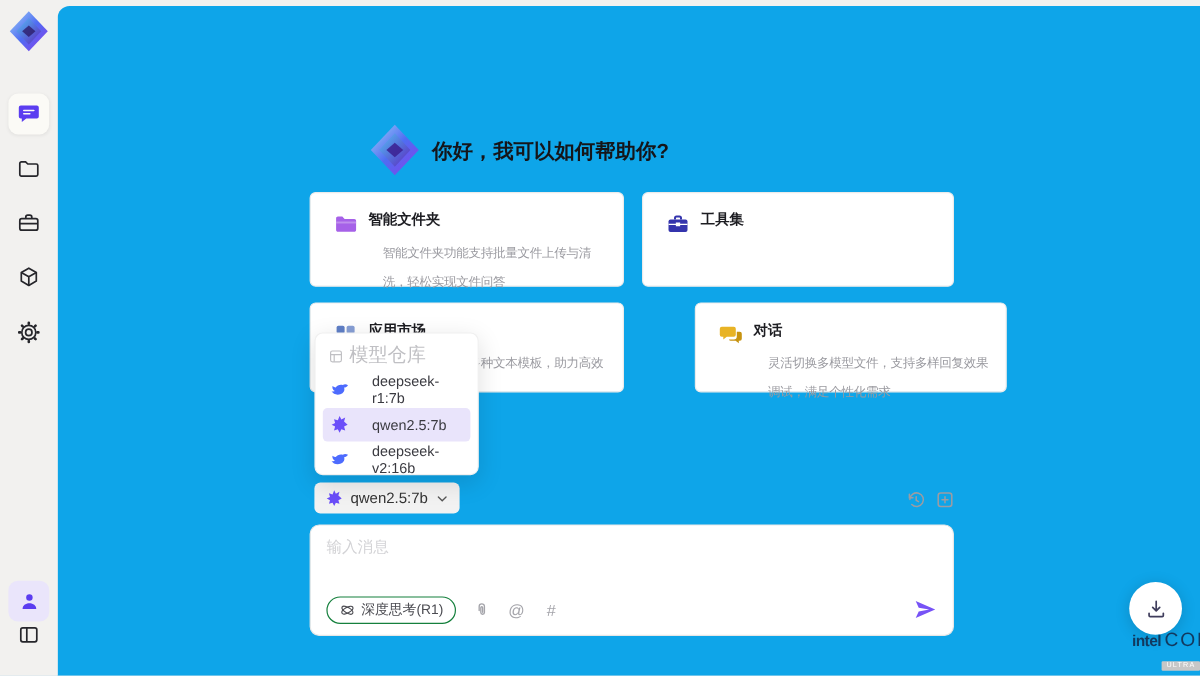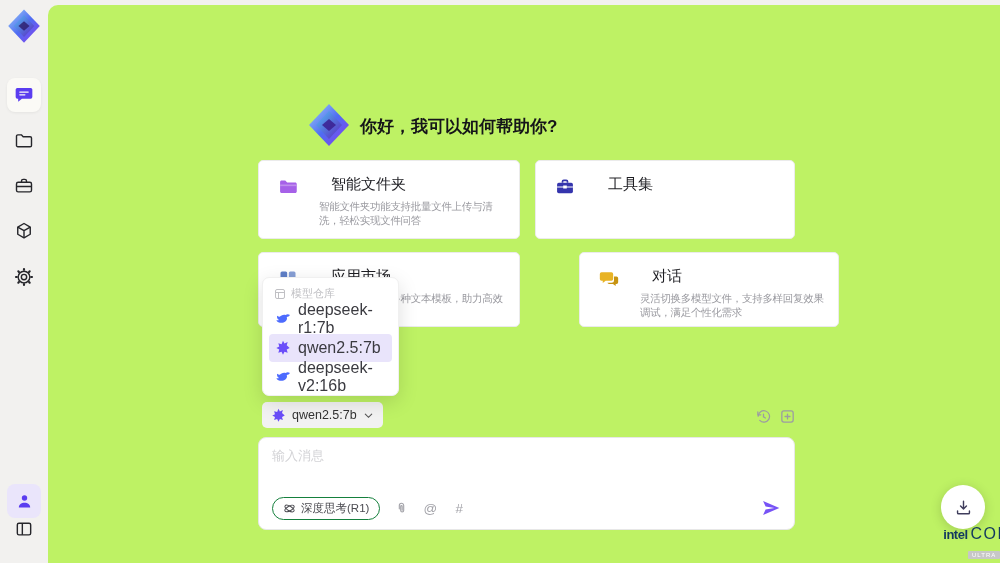--- a/index.html
+++ b/index.html
@@ -8,46 +8,46 @@
 
   
   #sidebar { position:absolute; left:0; top:0; width:48px; height:563px; background:#f2f1ef; z-index:5; }
   .side-logo { position:absolute; left:5px; top:7px; width:38px; height:38px; }
   .nav-btn { position:absolute; left:7px; width:34px; height:34px; border-radius:8px;
     display:flex; align-items:center; justify-content:center; cursor:pointer; color:#26262b; }
   .nav-btn.active { background:#fbfaf6; box-shadow:0 1px 3px rgba(0,0,0,.06); color:#5b3df0; }
   .nav-btn.user-btn { background:#eae5fb; color:#5b3df0; }
 
   
-  #main { position:absolute; left:48px; top:5px; right:0; bottom:0; background:#bef264;
+  #main { position:absolute; left:48px; top:5px; right:0; bottom:0; background:#0ea5e9;
     border-radius:10px 0 0 0; }
 
   
   #greet-logo { position:absolute; left:257px; top:96px; width:48px; height:48px; }
   #greet-title { position:absolute; left:312px; top:110px; font-size:17px; font-weight:700; color:#151519; }
 
   
   .card { position:absolute; background:#fff; border:1px solid #ebebeb; border-radius:5px; cursor:pointer; }
   #card-0 { left:258px; top:160px; width:262px; height:79px; }
   #card-1 { left:535px; top:160px; width:260px; height:79px; }
   #card-2 { left:258px; top:252px; width:262px; height:75px; }
   #card-3 { left:535px; top:252px; width:260px; height:75px; }
   .card-icon { position:absolute; left:19px; top:16px; width:20px; height:20px; }
-  .card-title { position:absolute; left:72px; top:14px; font-size:15px; font-weight:400; color:#1d1d22; }
+  .card-title { position:absolute; left:48px; top:14px; font-size:12px; font-weight:700; color:#1d1d22; }
   .card-desc { position:absolute; left:60px; top:38px; width:188px; font-size:10.5px; letter-spacing:-0.3px;
-    line-height:14px; color:#9a9aa0; }
+    line-height:24px; color:#9a9aa0; }
 
   
   #dropdown { position:absolute; left:214px; top:272px; width:137px; height:119px; background:#fff;
     border:1px solid #f0f0f0; border-radius:7px; box-shadow:0 6px 20px rgba(0,0,0,.13); z-index:6; padding-top:5px; }
   
   .dd-header { display:flex; align-items:center; gap:5px; padding:3px 10px 3px 11px;
-    font-size:11px; color:#c0c0c4; }
-  .dd-item { display:flex; align-items:center; gap:7px; height:28px; margin:1px 6px; padding:0 6px;
-    border-radius:4px; font-size:16px; color:#3a3a40; cursor:pointer; }
+    font-size:16px; color:#c0c0c4; }
+  .dd-item { display:flex; align-items:center; gap:19px; height:28px; margin:1px 6px; padding:0 6px;
+    border-radius:4px; font-size:12px; color:#3a3a40; cursor:pointer; }
   .dd-item.selected { background:#e9e4fb; }
 
   
   #model-pill { position:absolute; left:214px; top:397px; height:26px; display:flex; align-items:center;
     gap:6px; padding:0 9px; background:#f2f2f2; border-radius:5px; font-size:12.5px; color:#333;
     cursor:pointer; }
   #history-btn { position:absolute; left:707px; top:403px; width:17px; height:17px; color:#9c9ca2; cursor:pointer; }
   #newchat-btn { position:absolute; left:731px; top:403px; width:17px; height:17px; color:#9c9ca2; cursor:pointer; }
 
   

